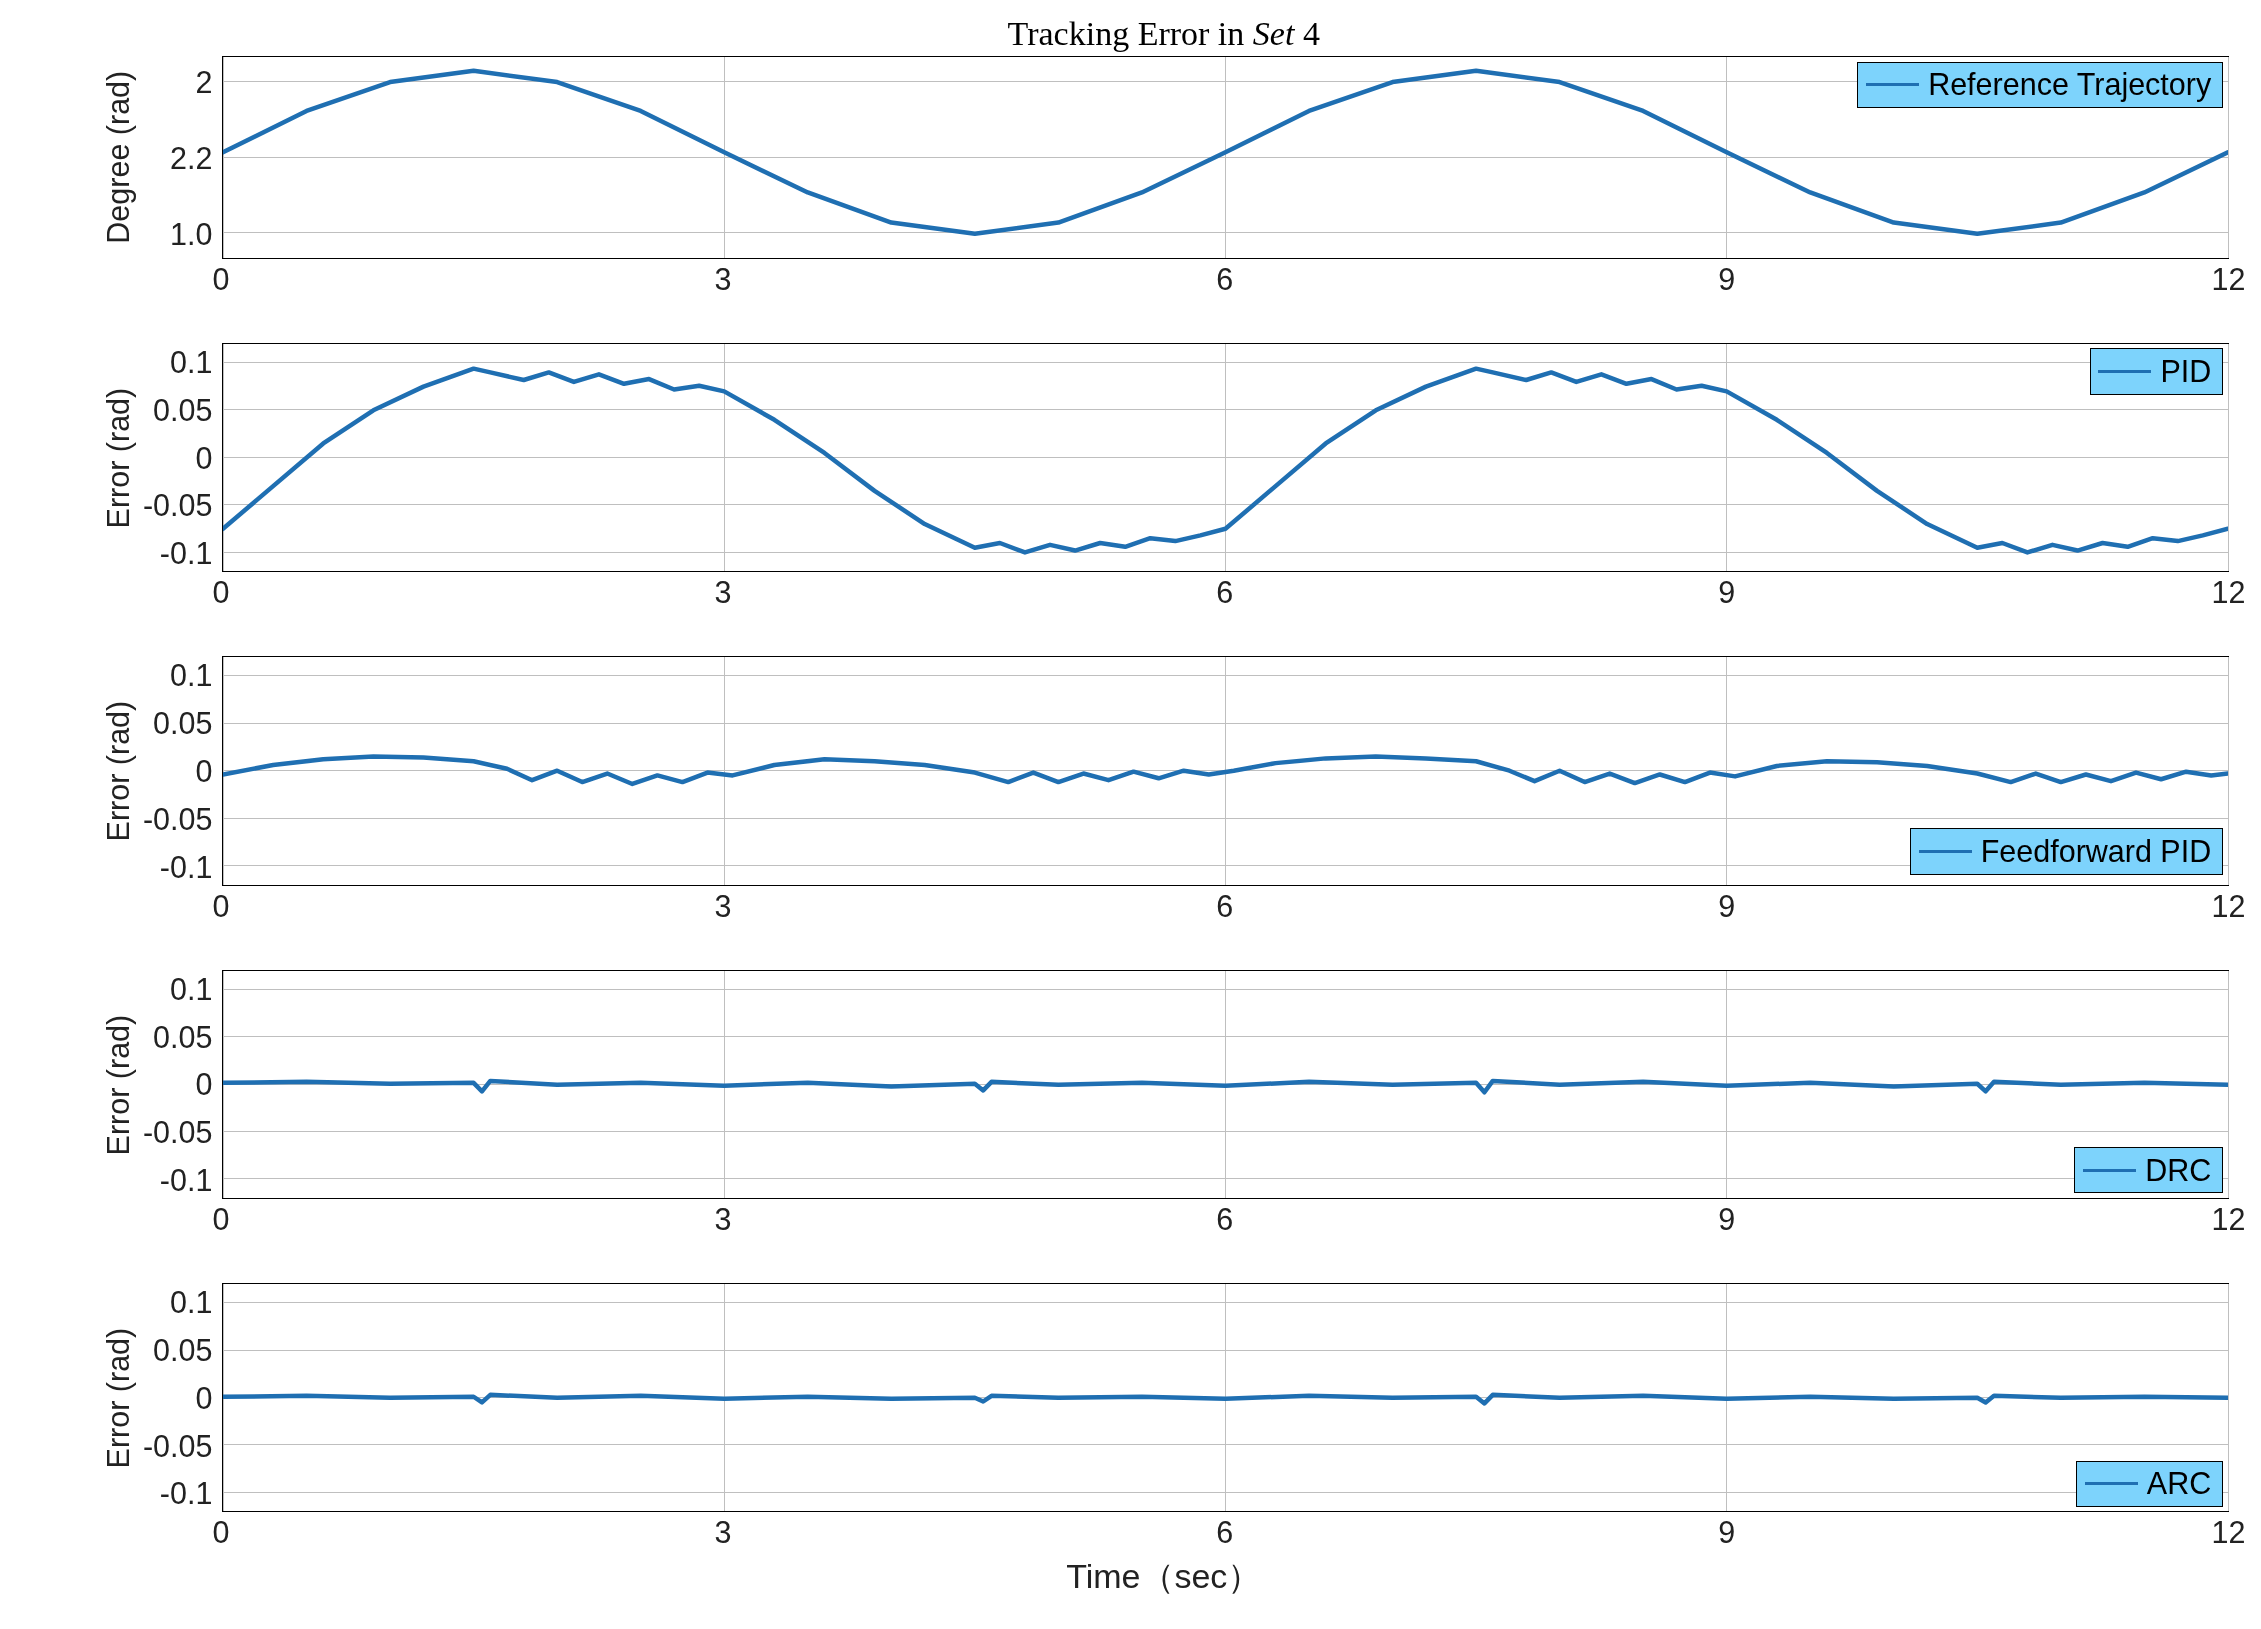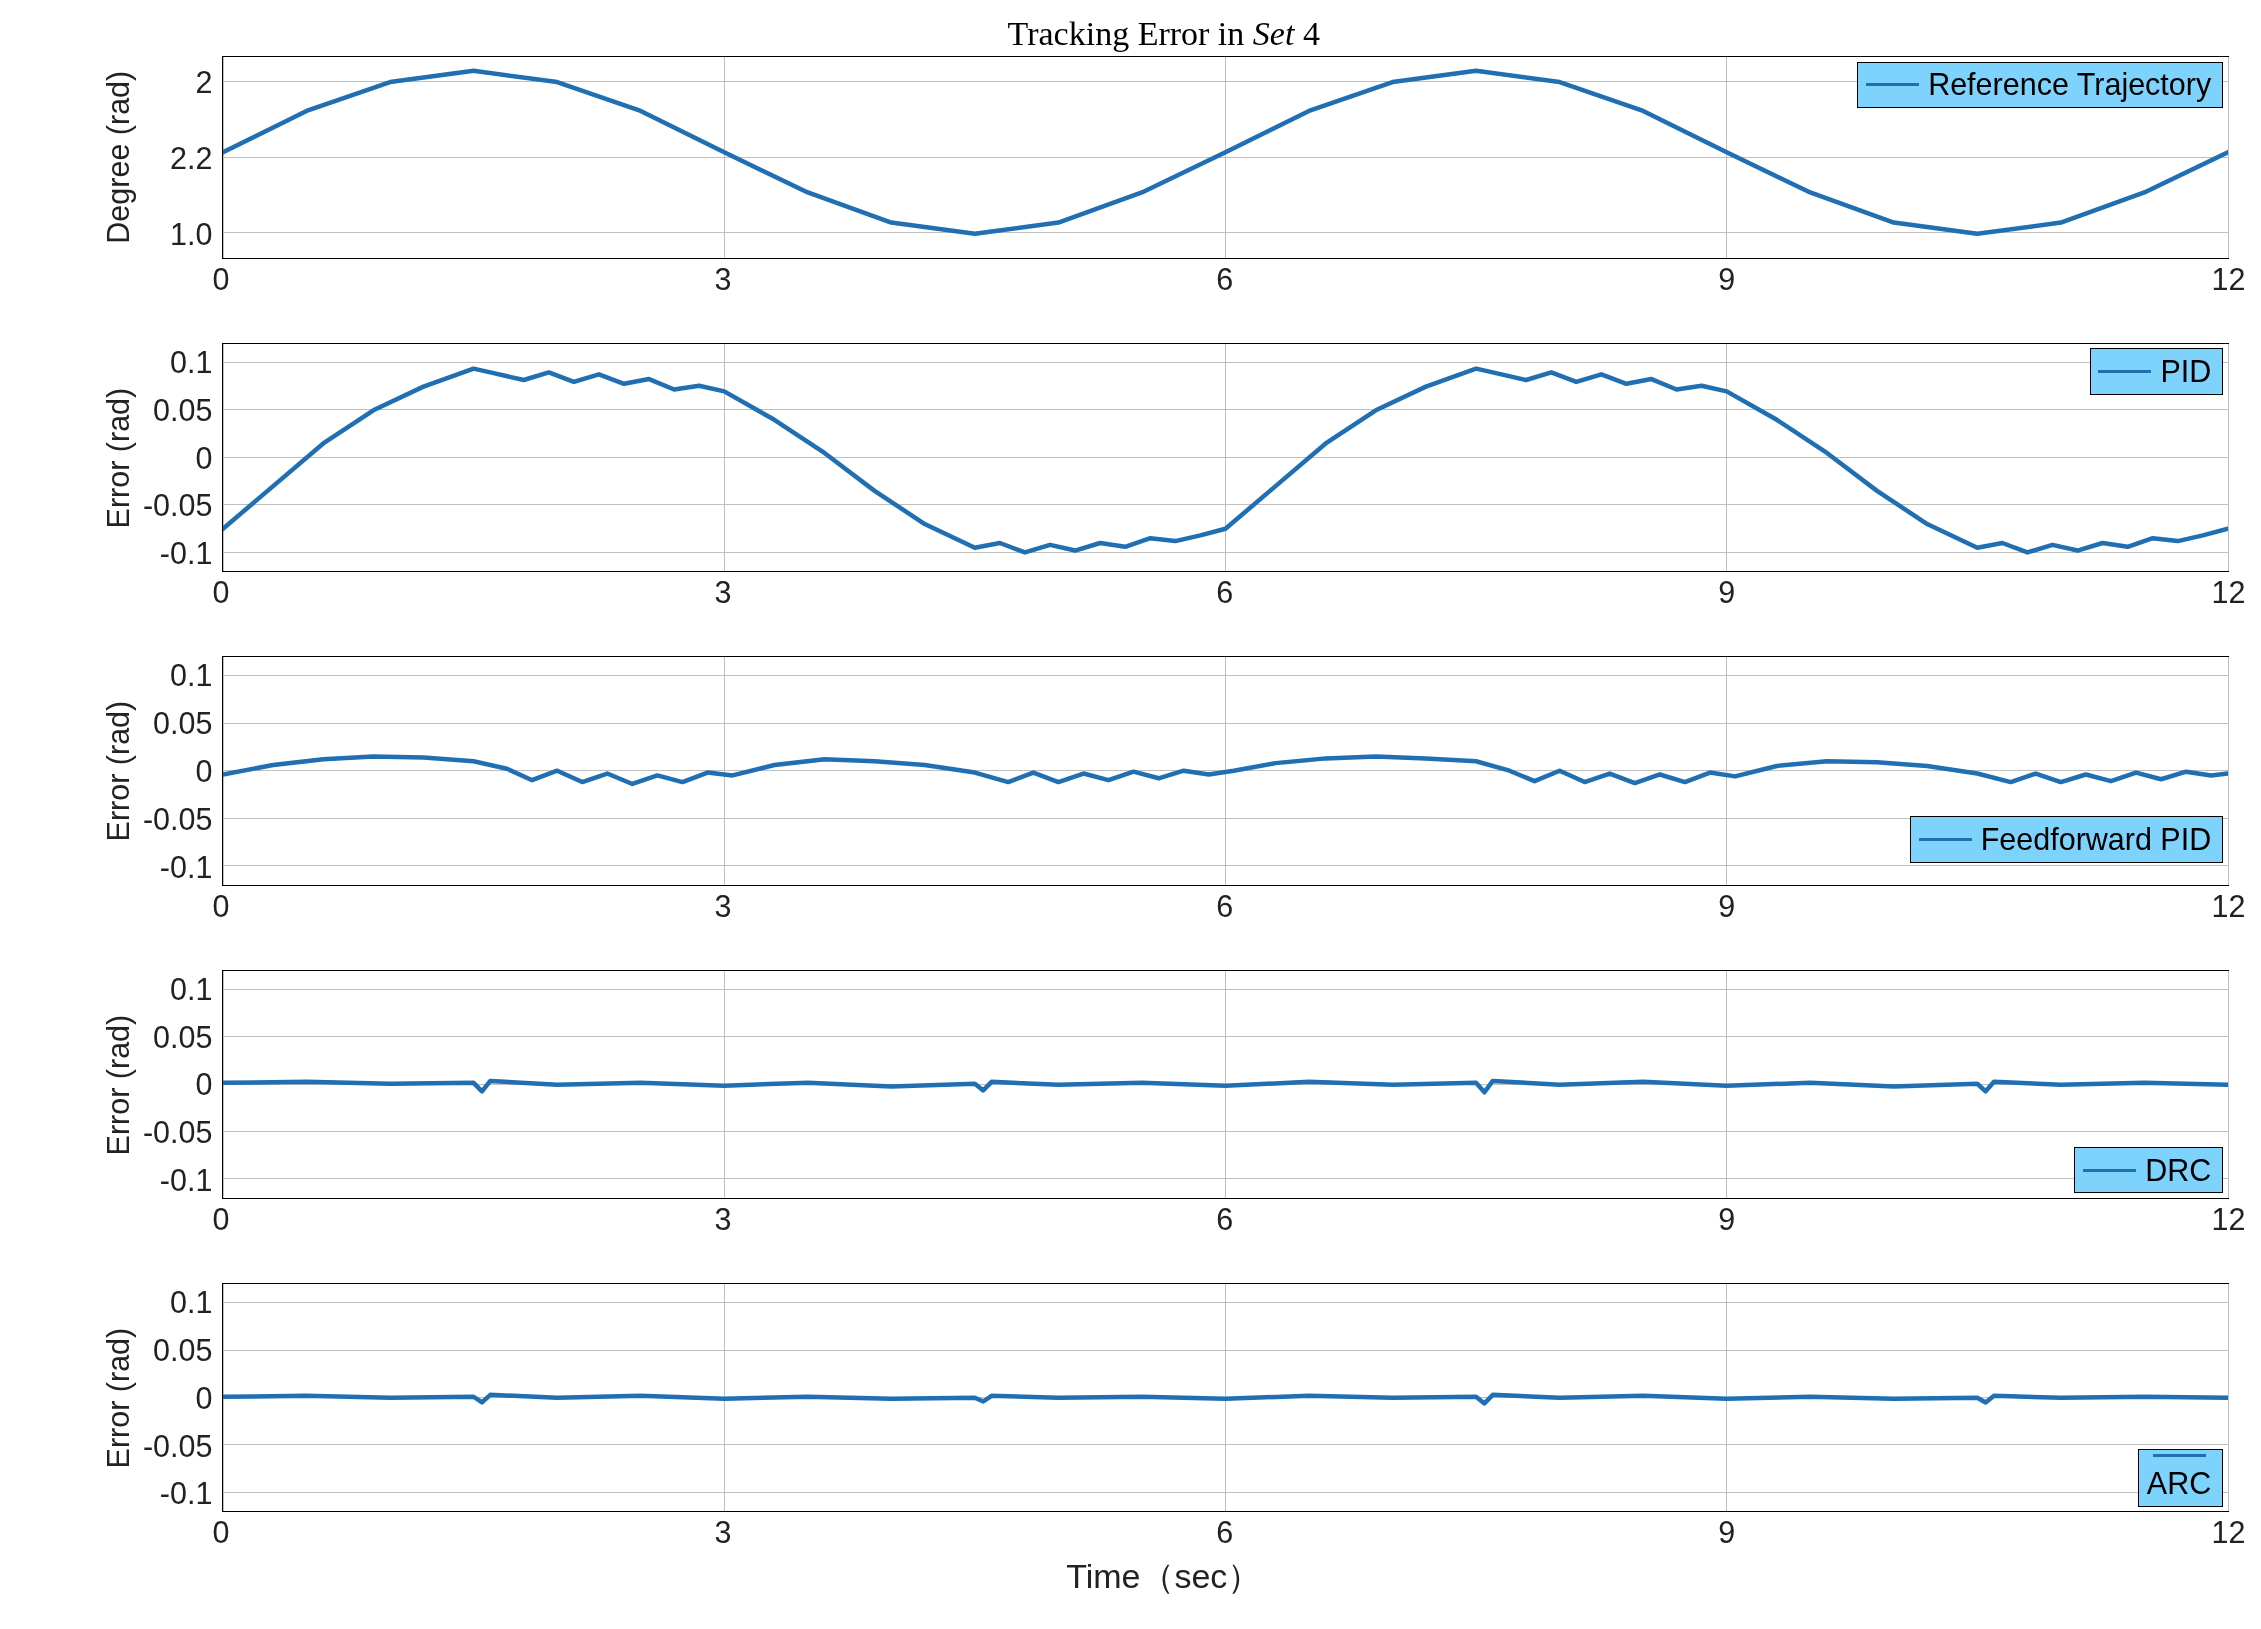--- a/index.html
+++ b/index.html
@@ -247,21 +247,21 @@
             <div class="grid-v" style="left: 0%;"></div>
             <div class="grid-v" style="left: 25%;"></div>
             <div class="grid-v" style="left: 50%;"></div>
             <div class="grid-v" style="left: 75%;"></div>
             <div class="grid-v" style="left: 100%;"></div>
             <div class="curve">
               <svg viewBox="0 0 1000 1000" preserveAspectRatio="none">
                 <path d="M0.00 516.67 L25.00 475.00 L50.00 450.00 L75.00 437.50 L100.00 441.67 L125.00 458.33 L141.67 491.67 L154.17 541.67 L166.67 500.00 L179.17 550.00 L191.67 512.50 L204.17 558.33 L216.67 520.83 L229.17 550.00 L241.67 508.33 L254.17 520.83 L275.00 475.00 L300.00 450.00 L325.00 458.33 L350.00 475.00 L375.00 508.33 L391.67 550.00 L404.17 508.33 L416.67 550.00 L429.17 512.50 L441.67 541.67 L454.17 504.17 L466.67 533.33 L479.17 500.00 L491.67 516.67 L504.17 500.00 L525.00 466.67 L550.00 445.83 L575.00 437.50 L600.00 445.83 L625.00 458.33 L641.67 500.00 L654.17 545.83 L666.67 500.00 L679.17 550.00 L691.67 512.50 L704.17 554.17 L716.67 516.67 L729.17 550.00 L741.67 508.33 L754.17 525.00 L775.00 479.17 L800.00 458.33 L825.00 462.50 L850.00 479.17 L875.00 512.50 L891.67 550.00 L904.17 512.50 L916.67 550.00 L929.17 516.67 L941.67 545.83 L954.17 508.33 L966.67 537.50 L979.17 504.17 L991.67 520.83 L1000.00 512.50 "></path>
               </svg>
             </div>
-            <div class="legend" style="bottom: 22px; margin-left: 24px;">
+            <div class="legend" style="bottom: 10px; margin-left: 24px;">
               <div class="swatch"></div>
               <span>Feedforward PID</span>
             </div>
           </div>
         </div>
         <div class="ticks-row">
           <div class="ticks-spacer"></div>
           <div class="xticks">
             <div class="xtick" style="left: 0%;">0</div>
             <div class="xtick" style="left: 25%;">3</div>
@@ -333,21 +333,21 @@
             <div class="grid-v" style="left: 0%;"></div>
             <div class="grid-v" style="left: 25%;"></div>
             <div class="grid-v" style="left: 50%;"></div>
             <div class="grid-v" style="left: 75%;"></div>
             <div class="grid-v" style="left: 100%;"></div>
             <div class="curve">
               <svg viewBox="0 0 1000 1000" preserveAspectRatio="none">
                 <path d="M0.00 495.83 L41.67 491.67 L83.33 500.00 L125.00 495.83 L129.17 520.83 L133.33 487.50 L166.67 500.00 L208.33 491.67 L250.00 504.17 L291.67 495.83 L333.33 504.17 L375.00 500.00 L379.17 516.67 L383.33 491.67 L416.67 500.00 L458.33 495.83 L500.00 504.17 L541.67 491.67 L583.33 500.00 L625.00 495.83 L629.17 525.00 L633.33 487.50 L666.67 500.00 L708.33 491.67 L750.00 504.17 L791.67 495.83 L833.33 504.17 L875.00 500.00 L879.17 520.83 L883.33 491.67 L916.67 500.00 L958.33 495.83 L1000.00 500.00 "></path>
               </svg>
             </div>
-            <div class="legend" style="bottom: 4.6px; flex-direction: column;">
+            <div class="legend" style="bottom: 4.6px;">
               <div class="swatch"></div>
               <span>ARC</span>
             </div>
           </div>
         </div>
         <div class="ticks-row">
           <div class="ticks-spacer"></div>
           <div class="xticks">
             <div class="xtick" style="left: 0%;">0</div>
             <div class="xtick" style="left: 25%;">3</div>

